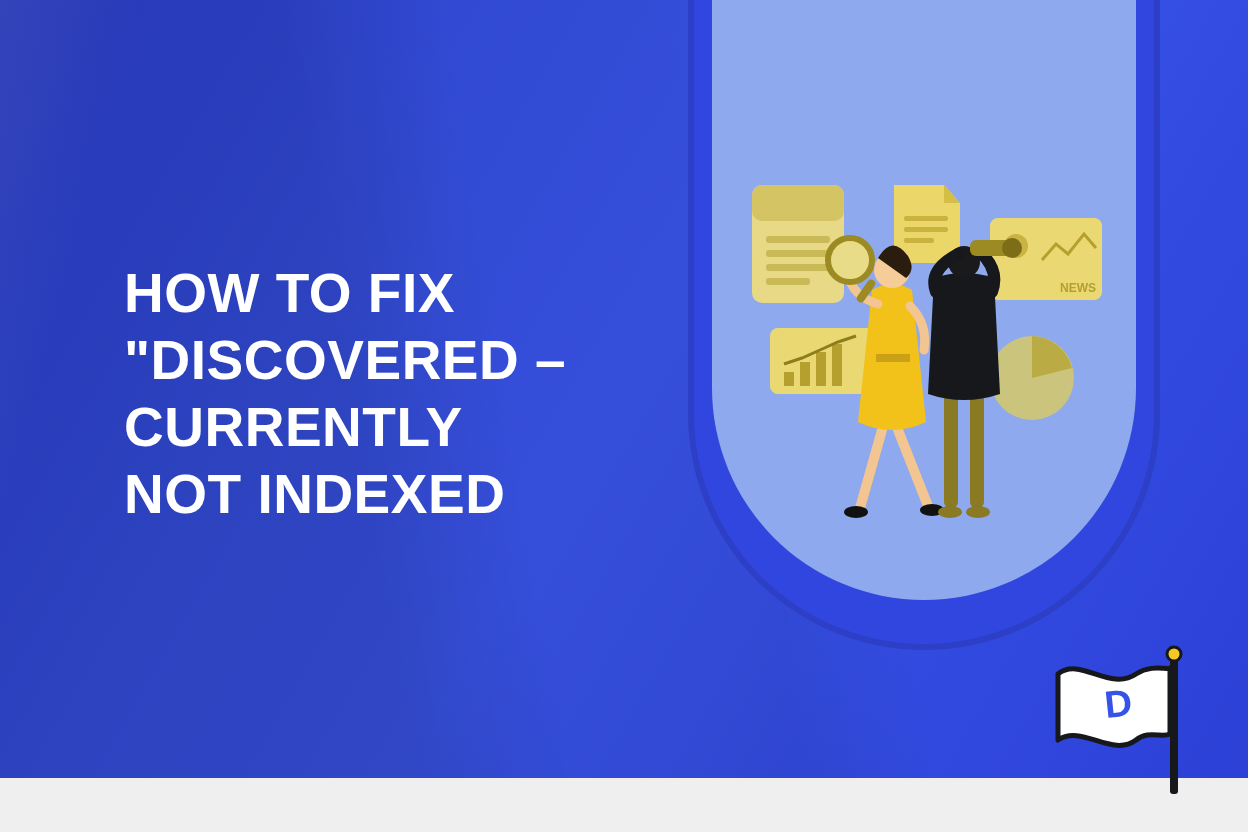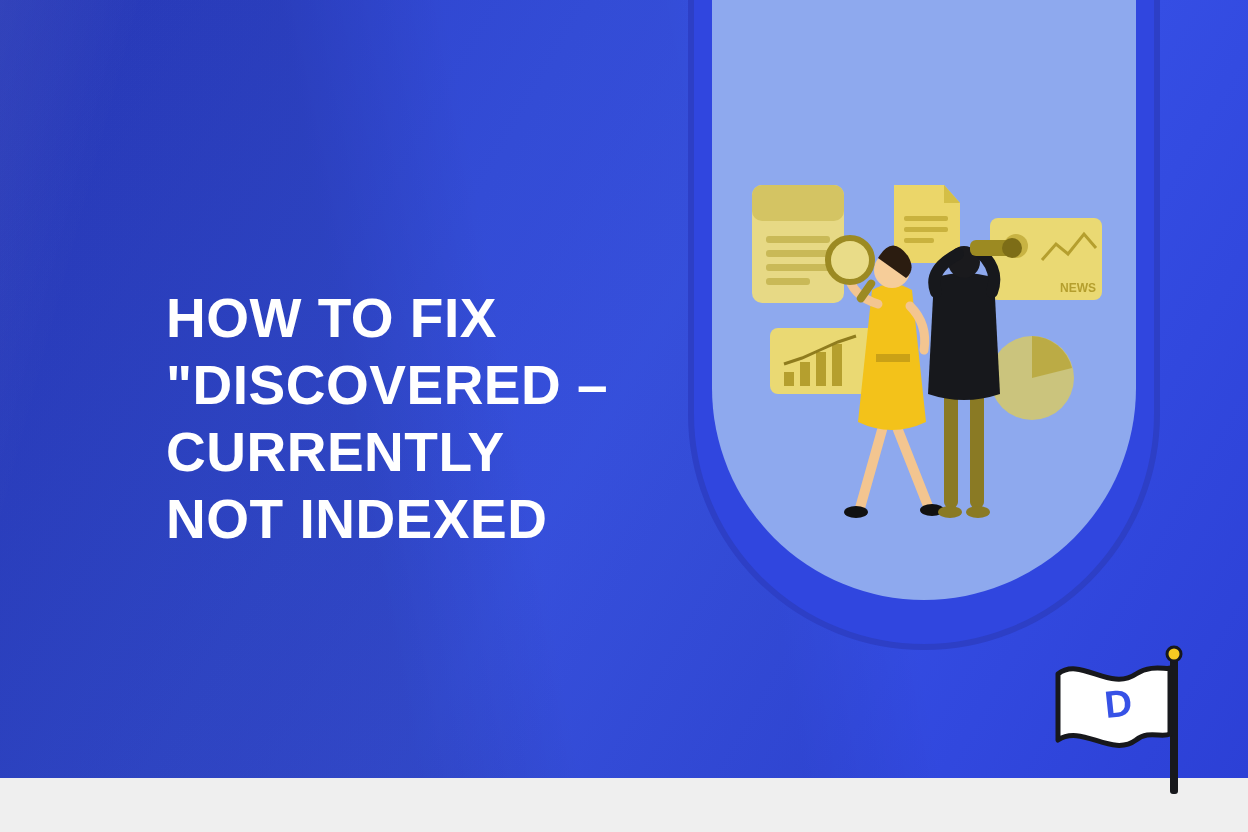--- a/index.html
+++ b/index.html
@@ -25,24 +25,23 @@
     inset: 0;
     background:
       linear-gradient(105deg, rgba(255,255,255,0.05) 0%, rgba(255,255,255,0) 10%),
       linear-gradient(80deg,  rgba(0,0,20,0.10) 30%, rgba(0,0,20,0) 42%),
       linear-gradient(80deg,  rgba(0,0,20,0.08) 58%, rgba(0,0,20,0) 68%);
     pointer-events: none;
   }
   .title-block {
     position: absolute;
     left: 88px;
-    top: 285px;
+    top: 260px;
     display: flex;
     align-items: flex-end;
-    gap: 42px;
   }
   .accent-bar {
     width: 12px;
     background: #f6c922;
     margin-right: 24px;
     flex: 0 0 12px;
   }
   .title-text {
     color: #ffffff;
     font-weight: 800;

